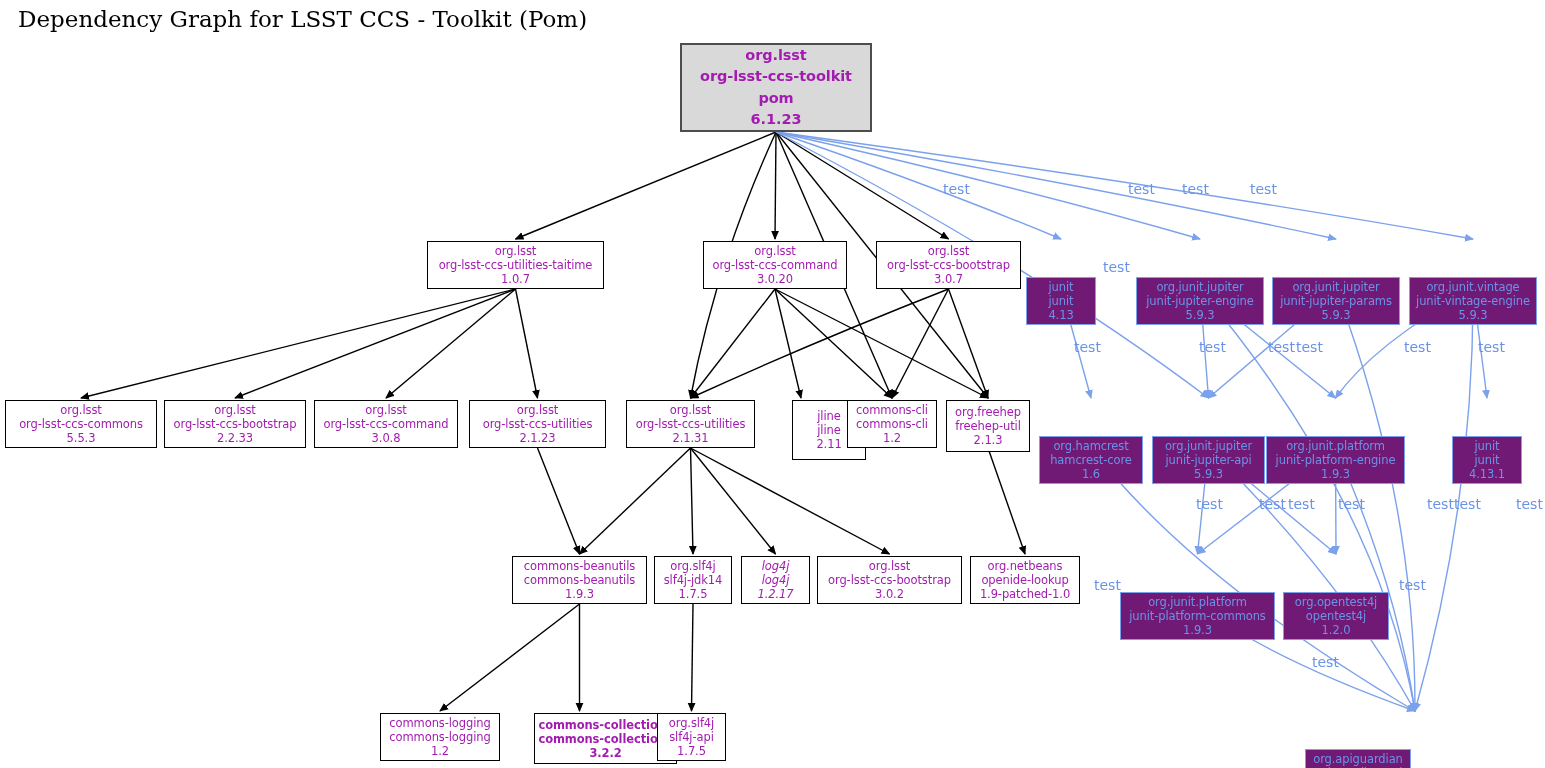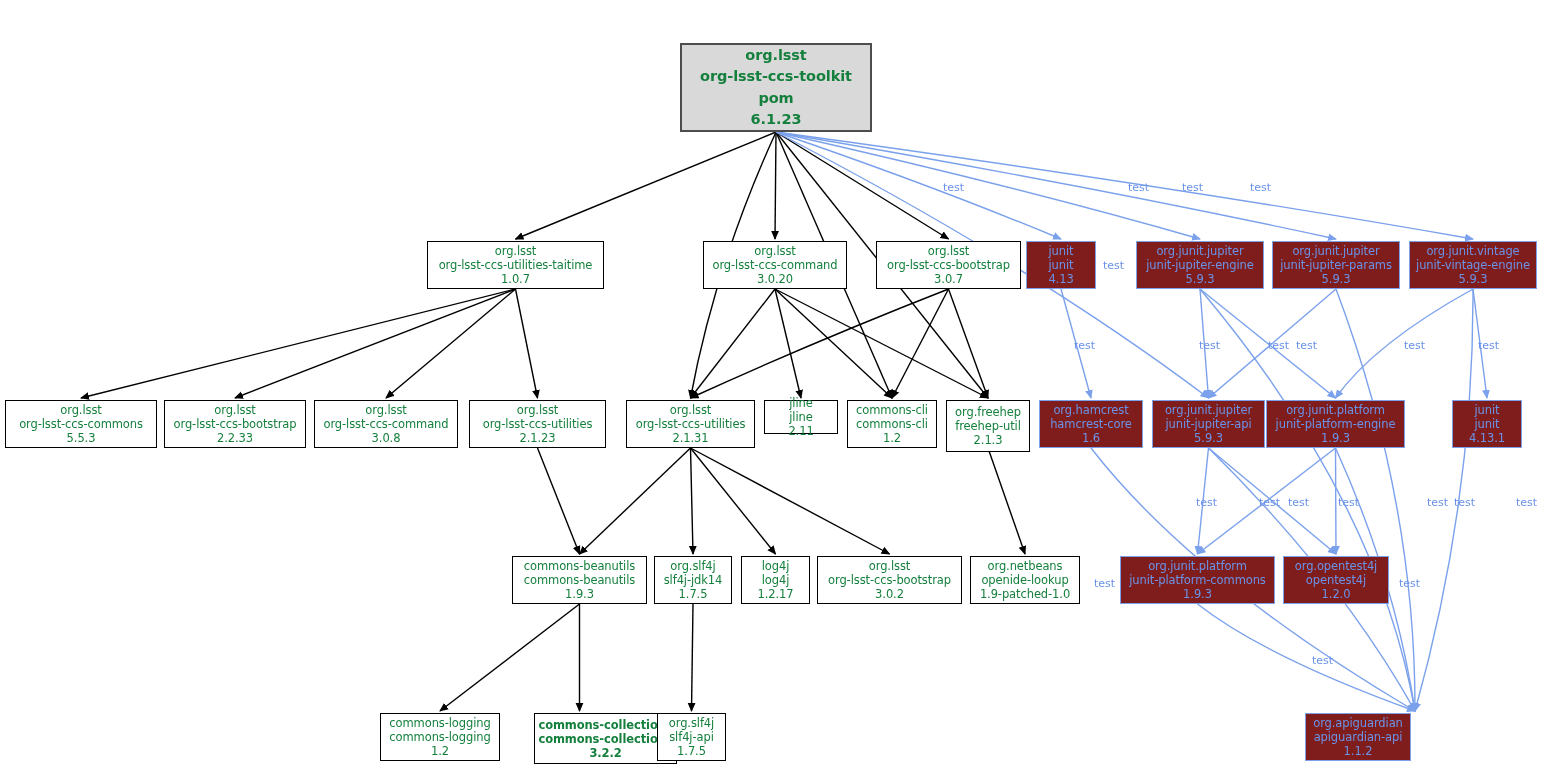--- a/index.html
+++ b/index.html
@@ -6,38 +6,39 @@
   body{width:1545px;height:768px;overflow:hidden;font-family:"DejaVu Sans",sans-serif;}
   #stage{position:relative;width:1545px;height:768px;}
   #title{
     position:absolute;left:18px;top:6px;
     font-family:"DejaVu Serif",serif;
     font-size:23px;color:#000;white-space:nowrap;
   }
   svg{position:absolute;left:0;top:0;width:1545px;height:768px;}
   .node-box{position:absolute;box-sizing:border-box;background:#ffffff;border:1.5px solid #000;}
   .node-box.root{background:#d9d9d9;border:2px solid #4d4d4d;}
-  .node-box.test{background:#7f1d1d;border:1.5px solid #7ba1ec;}
+  .node-box.test{background:#701a75;border:1.5px solid #7ba1ec;margin-top:36px;}
   .node-label{
     position:absolute;left:0;right:0;top:50%;transform:translateY(-50%);
-    text-align:center;font-size:11.5px;line-height:14.2px;color:#15803d;
+    text-align:center;font-size:11.5px;line-height:14.2px;color:#a21caf;
     font-family:"DejaVu Sans",sans-serif;white-space:pre;letter-spacing:-0.1px;
   }
   .node-box.test .node-label{color:#6a93e8;}
   .node-box.root .node-label{font-size:14.5px;line-height:21.5px;font-weight:bold;}
   .edge-label{
-    position:absolute;font-size:11px;color:#6a93e8;
+    position:absolute;font-size:14px;color:#6a93e8;
     font-family:"DejaVu Sans",sans-serif;white-space:nowrap;
   }
 </style>
 </head>
 <body>
 
 <div id="stage">
 
+  <div id="title">Dependency Graph for LSST CCS - Toolkit (Pom)</div>
 
   <svg id="edges" viewBox="0 0 1545 768">
     <defs>
       <marker id="ah-black" markerWidth="9" markerHeight="9" refX="8" refY="4.5" orient="auto" markerUnits="userSpaceOnUse">
         <path d="M0,0.6 L9,4.5 L0,8.4 z" fill="#000"></path>
       </marker>
       <marker id="ah-blue" markerWidth="9" markerHeight="9" refX="8" refY="4.5" orient="auto" markerUnits="userSpaceOnUse">
         <path d="M0,0.6 L9,4.5 L0,8.4 z" fill="#7ba1ec"></path>
       </marker>
     </defs>
@@ -153,21 +154,21 @@
       <div class="node-box" style="left: 469px; top: 400px; width: 137px; height: 48px;">
         <div class="node-label">org.lsst
 org-lsst-ccs-utilities
 2.1.23</div>
       </div>
       <div class="node-box" style="left: 626px; top: 400px; width: 129px; height: 48px;">
         <div class="node-label">org.lsst
 org-lsst-ccs-utilities
 2.1.31</div>
       </div>
-      <div class="node-box" style="left: 764px; top: 400px; width: 74px; height: 34px;">
+      <div class="node-box" style="left: 792px; top: 400px; width: 74px; height: 60px;">
         <div class="node-label">jline
 jline
 2.11</div>
       </div>
       <div class="node-box" style="left: 847px; top: 400px; width: 90px; height: 48px;">
         <div class="node-label">commons-cli
 commons-cli
 1.2</div>
       </div>
       <div class="node-box" style="left: 946px; top: 400px; width: 84px; height: 52px;">
@@ -198,21 +199,21 @@
       <div class="node-box" style="left: 512px; top: 556px; width: 135px; height: 48px;">
         <div class="node-label">commons-beanutils
 commons-beanutils
 1.9.3</div>
       </div>
       <div class="node-box" style="left: 654px; top: 556px; width: 78px; height: 48px;">
         <div class="node-label">org.slf4j
 slf4j-jdk14
 1.7.5</div>
       </div>
-      <div class="node-box" style="left: 741px; top: 556px; width: 69px; height: 48px;">
+      <div class="node-box" style="left: 741px; top: 556px; width: 69px; height: 48px; font-style: italic;">
         <div class="node-label">log4j
 log4j
 1.2.17</div>
       </div>
       <div class="node-box" style="left: 817px; top: 556px; width: 145px; height: 48px;">
         <div class="node-label">org.lsst
 org-lsst-ccs-bootstrap
 3.0.2</div>
       </div>
       <div class="node-box" style="left: 970px; top: 556px; width: 110px; height: 48px;">

